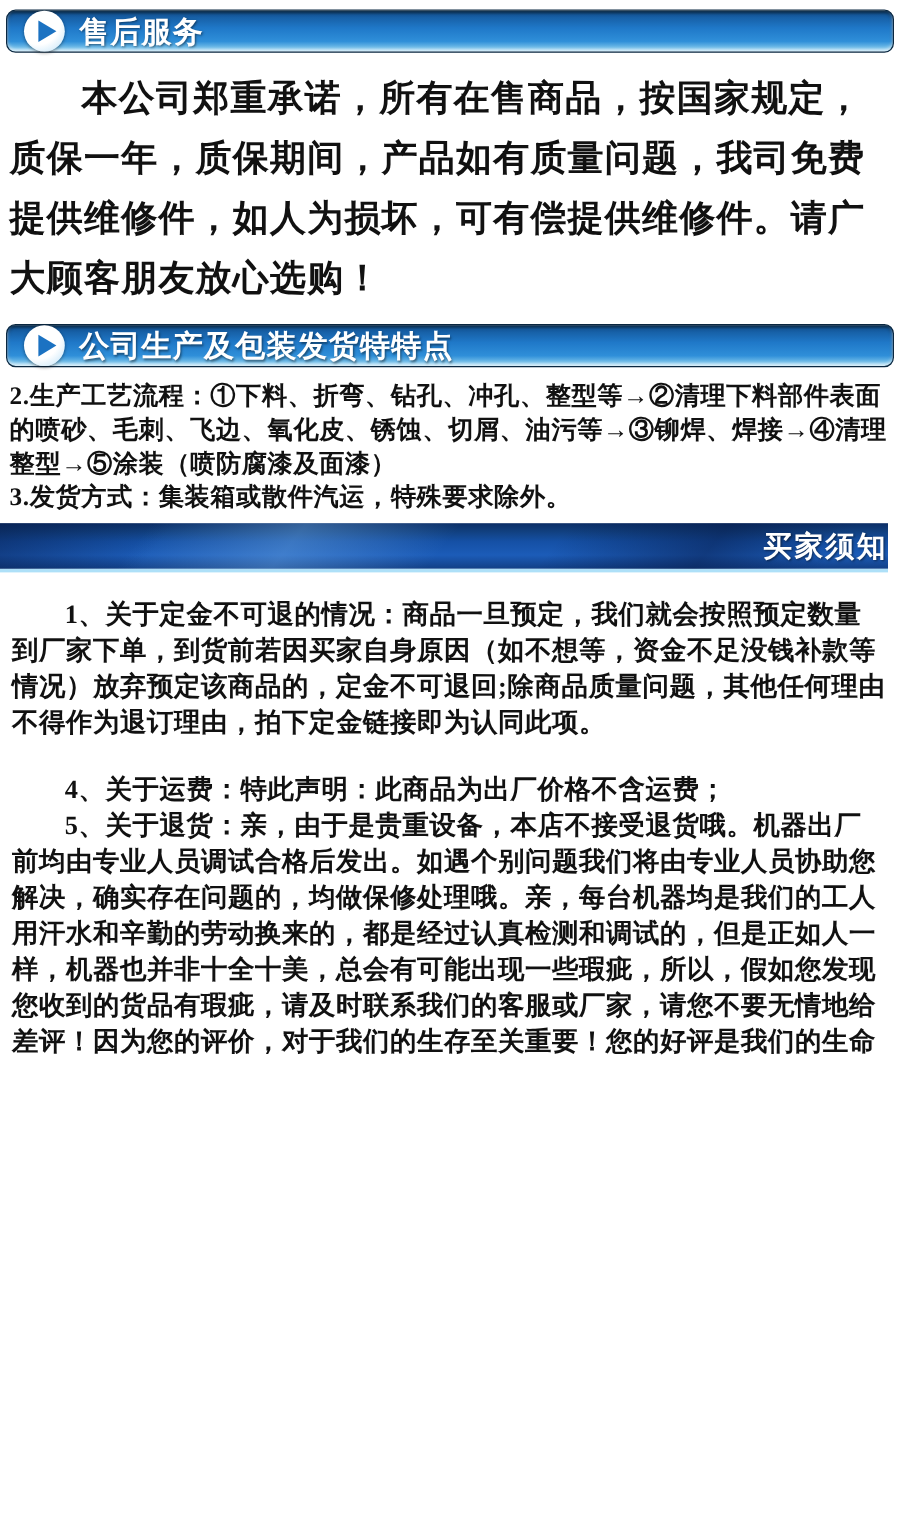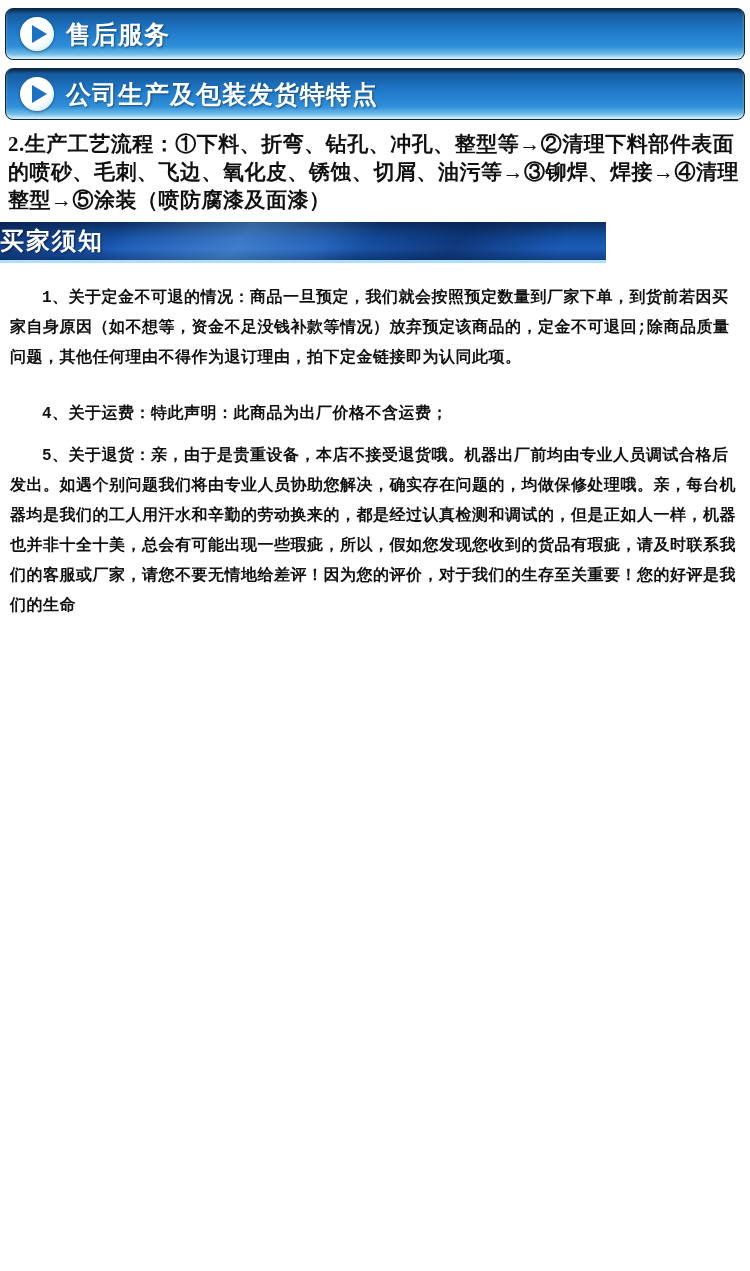--- a/index.html
+++ b/index.html
@@ -6,21 +6,21 @@
   body{
     width:750px;height:1271px;overflow:hidden;background:#ffffff;
     font-family:"Liberation Sans","DejaVu Sans",sans-serif;
     color:#111;
   }
   .page{width:750px;}
 
   
   .banner-btn{
     margin:8px 5px 0 5px;
-    height:52px;
+    height:36px;
     border-radius:8px;
     border:1px solid #0a2740;
     background:linear-gradient(180deg,#0e3c66 0%,#155a9e 10%,#1f78c8 42%,#2f8fd9 75%,#6fbce8 90%,#b9e2f6 100%);
     box-shadow:inset 0 -2px 3px rgba(255,255,255,.55), inset 0 2px 3px rgba(0,0,0,.35);
     display:flex;align-items:center;
     padding-left:14px;box-sizing:border-box;
   }
   .play-icon{
     width:34px;height:34px;border-radius:50%;
     background:radial-gradient(circle at 35% 30%,#ffffff 55%,#d9eefb 80%,#bcdff3);
@@ -49,25 +49,25 @@
   
   .production{margin:10px 8px 0 8px;}
   .production p{
     margin:0;font-family:"Liberation Serif","DejaVu Serif",serif;
     font-size:21px;font-weight:bold;line-height:28px;letter-spacing:.5px;
   }
   .production p.gap-top{margin-top:16px;}
 
   
   .banner-dark{
-    margin-top:8px;height:38px;width:606px;
+    margin-top:8px;height:38px;width:740px;
     position:relative;overflow:hidden;
     background:linear-gradient(180deg,#0c2e66 0%,#11407f 18%,#1550a5 40%,#1c5cb8 70%,#123f85 100%);
     border-bottom:3px solid #aee0f8;
-    display:flex;align-items:center;justify-content:flex-start;font-family:Liberation Serif, serif;
+    display:flex;align-items:center;justify-content:flex-end;font-family:Liberation Serif, serif;
   }
   .swoosh{position:absolute;top:-12px;height:64px;pointer-events:none;}
   .swoosh.s1{
     left:110px;width:260px;transform:skewX(-38deg);
     background:linear-gradient(90deg,rgba(255,255,255,0) 0%,rgba(130,190,245,.35) 50%,rgba(255,255,255,0) 100%);
   }
   .swoosh.s2{
     right:40px;width:240px;transform:skewX(-38deg);
     background:linear-gradient(90deg,rgba(5,20,60,0) 0%,rgba(6,25,70,.5) 55%,rgba(5,20,60,0) 100%);
   }
@@ -78,50 +78,52 @@
   .banner-dark-label{
     position:relative;z-index:2;color:#ffffff;
     font-size:24px;font-weight:bold;letter-spacing:2px;
     text-shadow:1px 1px 2px rgba(0,0,0,.5);
   }
 
   
   .notice{margin:20px 10px 0 10px;}
   .notice p{
     margin:0 0 26px 0;
-    font-family:Liberation Mono, monospace;
-    font-size:16px;font-weight:bold;line-height:30px;
+    font-family:Liberation Serif, serif;
+    font-size:22px;font-weight:bold;line-height:30px;
     text-indent:2em;letter-spacing:.5px;
   }
   .notice p.deep-indent{text-indent:4em;}
-  .notice p.no-gap{margin-bottom:12px;}
+  .notice p.no-gap{margin-bottom:0;}
   .notice p:last-child{margin-bottom:0;}
 </style>
 </head>
 <body>
 
 <div class="page">
 
   <div class="banner-btn">
     <span class="play-icon">
       <span class="play-tri"></span>
     </span>
     <span class="banner-label">售后服务</span>
   </div>
 
+  <p class="warranty">本公司郑重承诺，所有在售商品，按国家规定，质保一年，质保期间，产品如有质量问题，我司免费提供维修件，如人为损坏，可有偿提供维修件。请广大顾客朋友放心选购！</p>
 
   <div class="banner-btn">
     <span class="play-icon">
       <span class="play-tri"></span>
     </span>
     <span class="banner-label">公司生产及包装发货特特点</span>
   </div>
 
   <div class="production">
     <p>2.生产工艺流程：①下料、折弯、钻孔、冲孔、整型等→②清理下料部件表面的喷砂、毛刺、飞边、氧化皮、锈蚀、切屑、油污等→③铆焊、焊接→④清理整型→⑤涂装（喷防腐漆及面漆）</p>
+    <p>3.发货方式：集装箱或散件汽运，特殊要求除外。</p>
   </div>
 
   <div class="banner-dark">
     <span class="swoosh s1"></span>
     <span class="swoosh s2"></span>
     <span class="swoosh s3"></span>
     <span class="banner-dark-label">买家须知</span>
   </div>
 
   <div class="notice">

